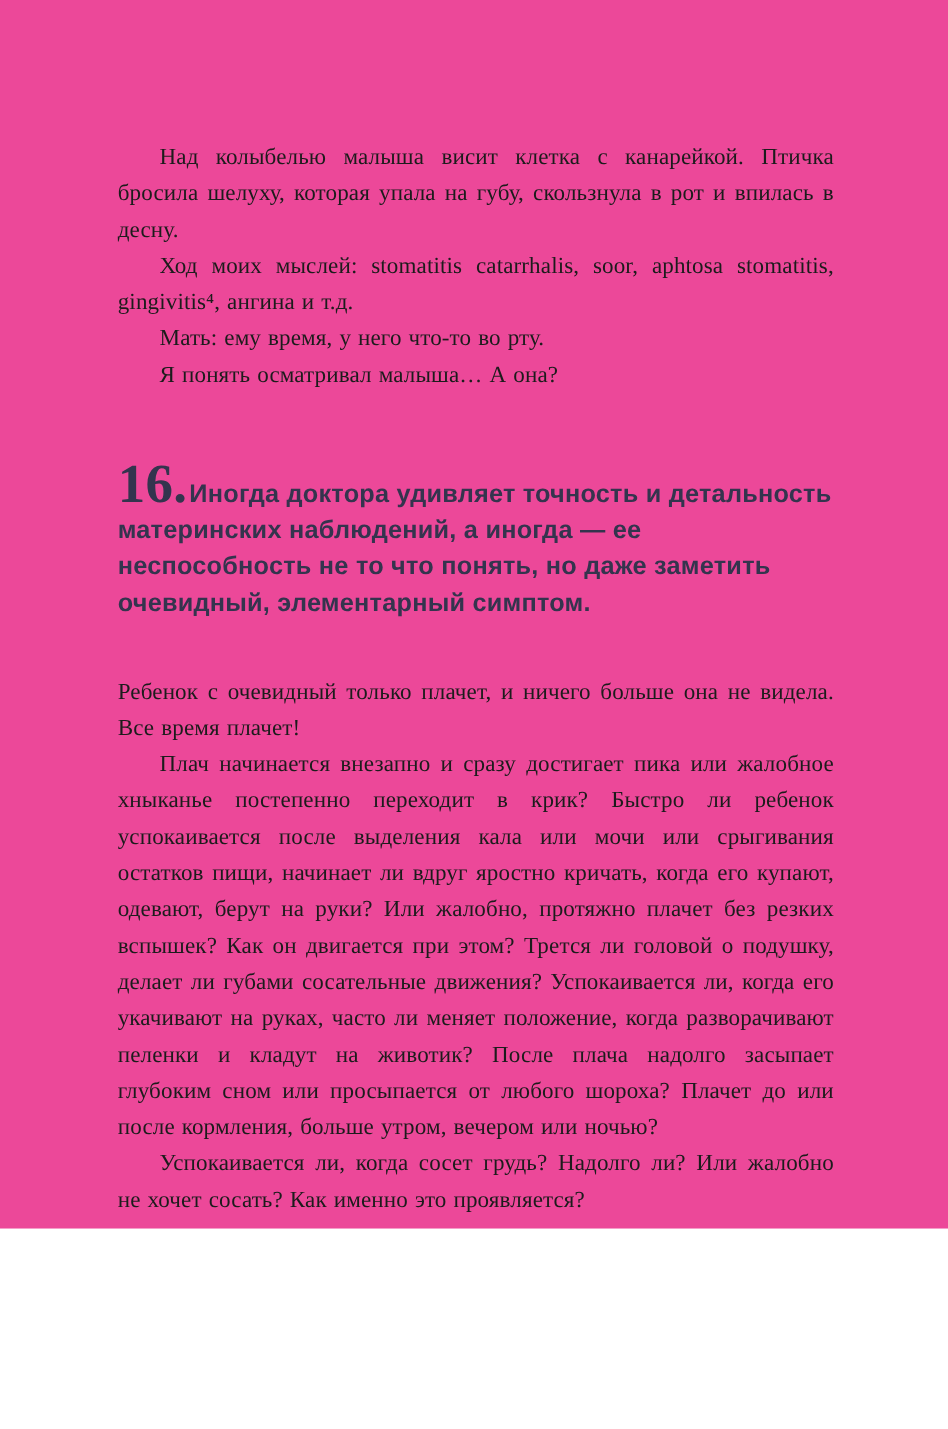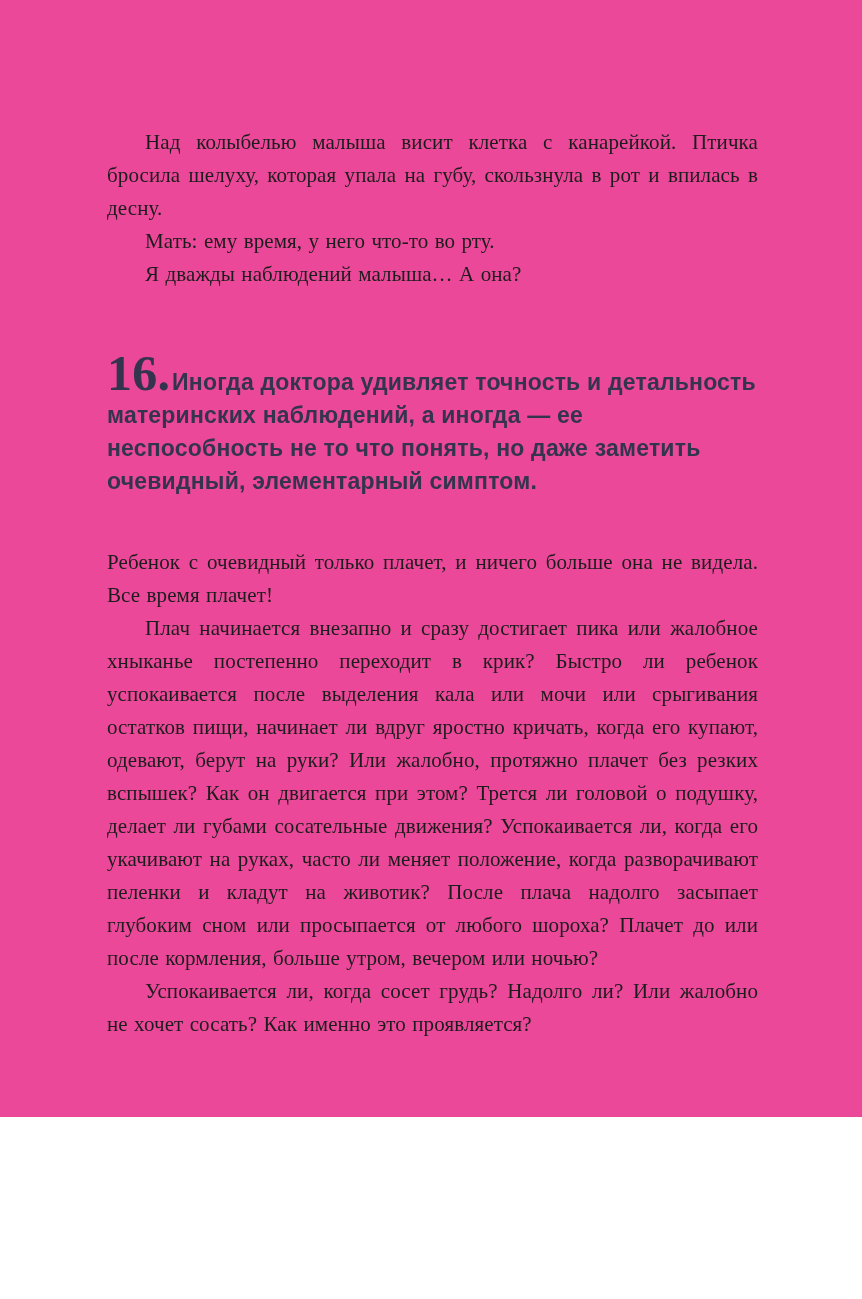--- a/index.html
+++ b/index.html
@@ -71,22 +71,23 @@
     color: #1c1c1c;
   }
 </style>
 </head>
 <body>
 
 <div class="page">
   <div class="content">
 
     <p class="indent">Над колыбелью малыша висит клетка с канарейкой. Птичка бросила шелуху, которая упала на губу, скользнула в рот и впилась в десну.</p>
+    <p class="indent">Ход моих мыслей: stomatitis catarrhalis, soor, aphtosa stomatitis, gingivitis⁴, ангина и т.д.</p>
     <p class="indent">Мать: ему время, у него что-то во рту.</p>
-    <p class="indent">Я дважды наблюдений малыша… А она?</p>
+    <p class="indent">Я понять осматривал малыша… А она?</p>
 
     <div class="section-heading">
       <span class="section-number">16.</span><span class="section-title">Иногда доктора удивляет точность и детальность материнских наблюдений, а иногда — ее неспособность не то что понять, но даже заметить очевидный, элементарный симптом.</span>
     </div>
 
     <p class="noindent">Ребенок с очевидный только плачет, и ничего больше она не видела. Все время плачет!</p>
     <p class="indent">Плач начинается внезапно и сразу достигает пика или жалобное хныканье постепенно переходит в крик? Быстро ли ребенок успокаивается после выделения кала или мочи или срыгивания остатков пищи, начинает ли вдруг яростно кричать, когда его купают, одевают, берут на руки? Или жалобно, протяжно плачет без резких вспышек? Как он двигается при этом? Трется ли головой о подушку, делает ли губами сосательные движения? Успокаивается ли, когда его укачивают на руках, часто ли меняет положение, когда разворачивают пеленки и кладут на животик? После плача надолго засыпает глубоким сном или просыпается от любого шороха? Плачет до или после кормления, больше утром, вечером или ночью?</p>
     <p class="indent">Успокаивается ли, когда сосет грудь? Надолго ли? Или жалобно не хочет сосать? Как именно это проявляется?</p>
 
   </div>

